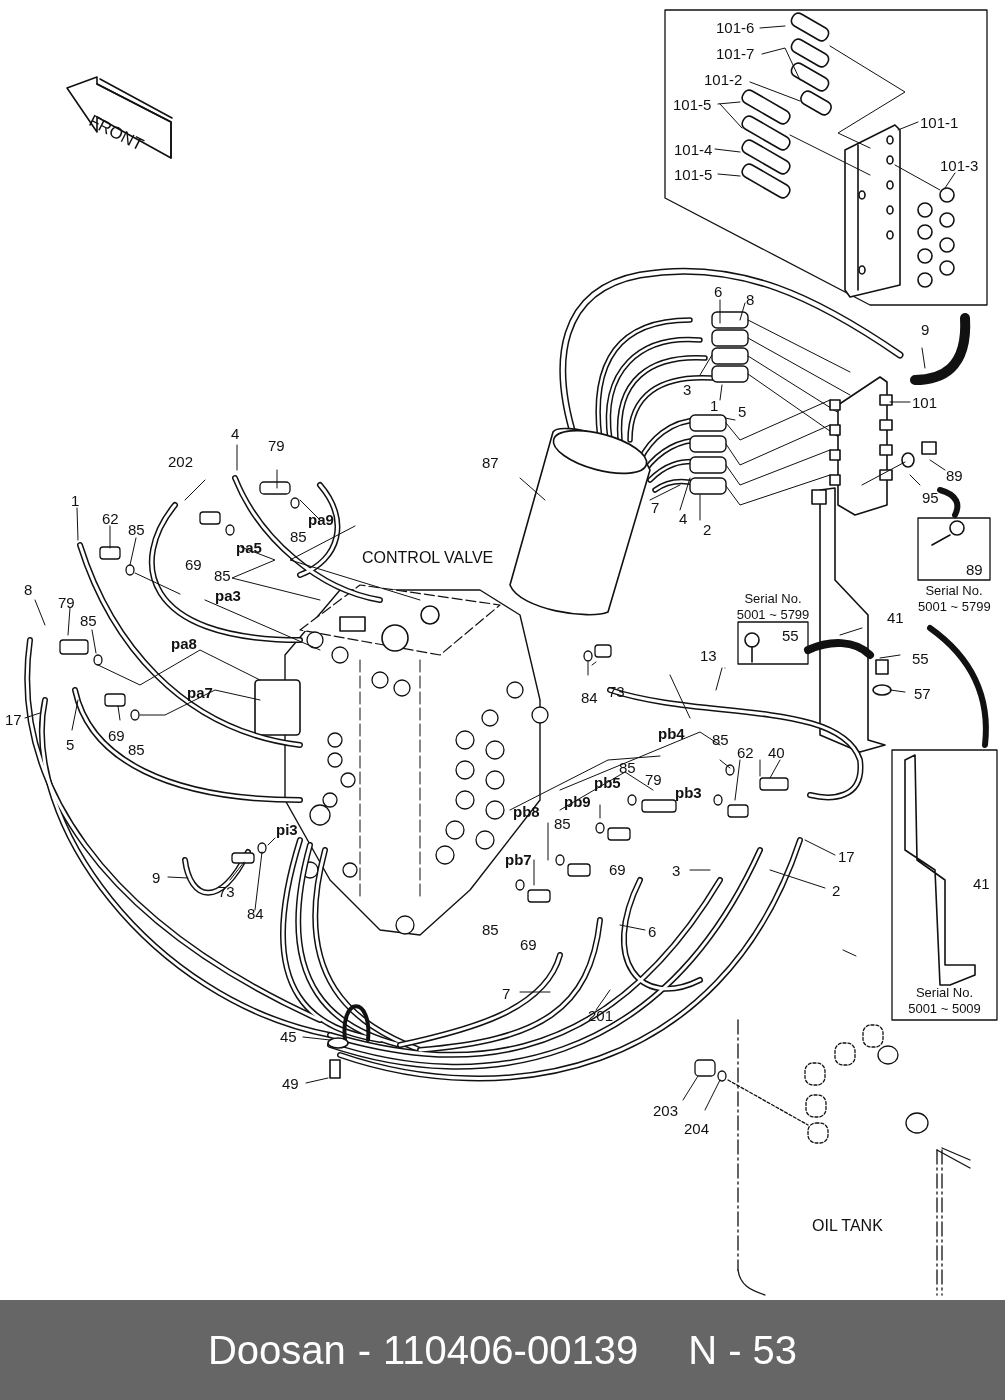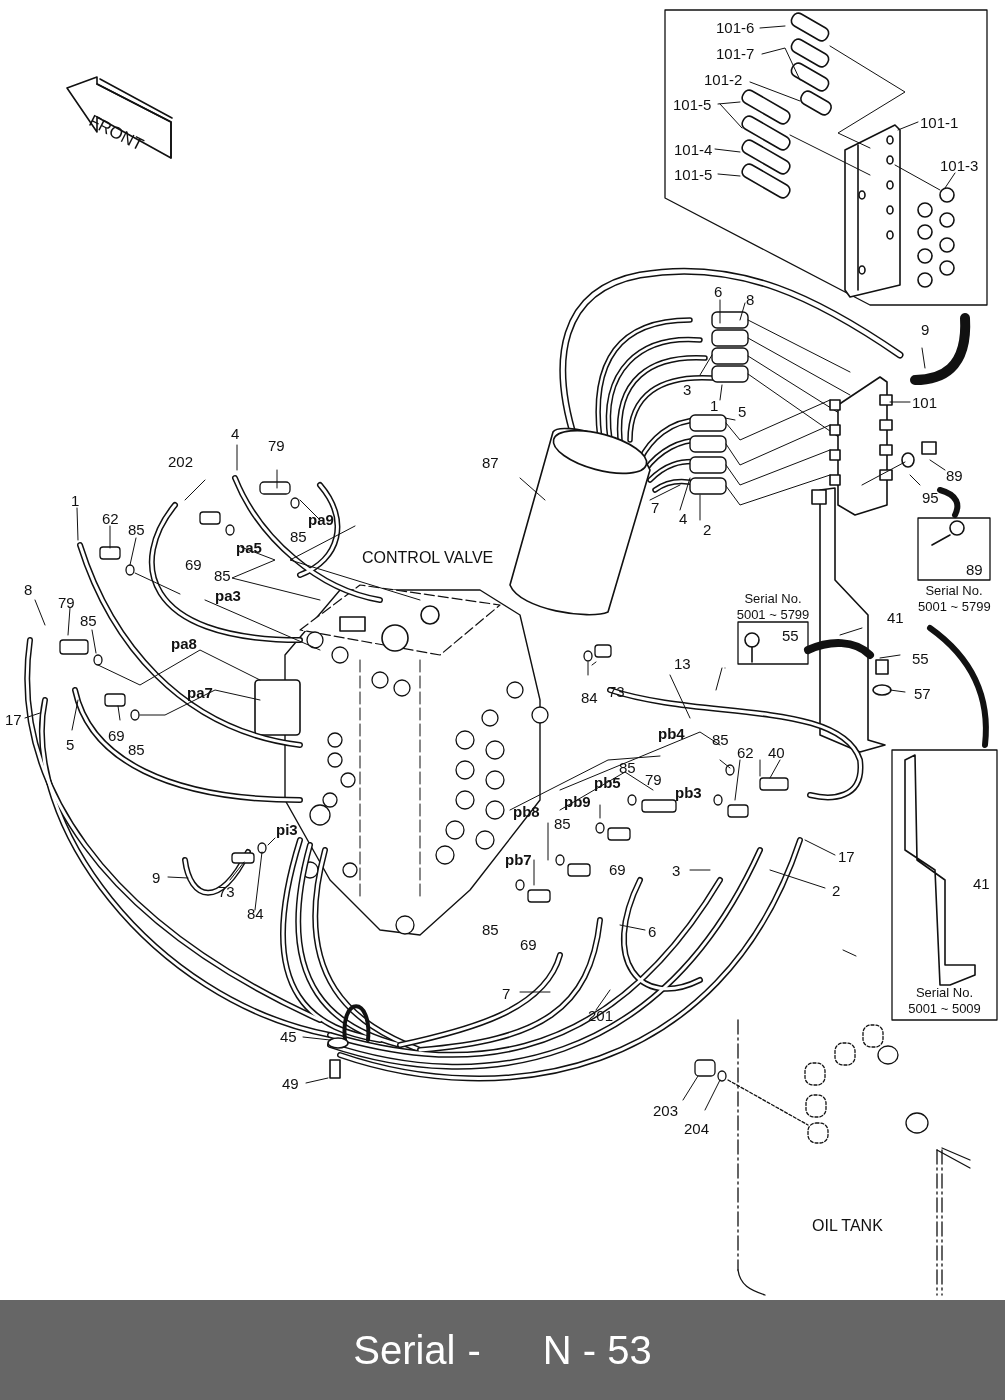--- a/index.html
+++ b/index.html
@@ -389,21 +389,21 @@
   <div class="lbl" style="left:679px;top:511px;">4</div>
   <div class="lbl" style="left:703px;top:522px;">2</div>
   <div class="lbl" style="left:921px;top:322px;">9</div>
   <div class="lbl" style="left:912px;top:395px;">101</div>
   <div class="lbl" style="left:946px;top:468px;">89</div>
   <div class="lbl" style="left:922px;top:490px;">95</div>
   <div class="lbl" style="left:482px;top:455px;">87</div>
   <div class="lbl" style="left:887px;top:610px;">41</div>
   <div class="lbl" style="left:912px;top:651px;">55</div>
   <div class="lbl" style="left:914px;top:686px;">57</div>
-  <div class="lbl" style="left:674px;top:648px;margin-top:8px;">13</div>
+  <div class="lbl" style="left:700px;top:648px;">13</div>
   <div class="lbl" style="left:581px;top:690px;">84</div>
   <div class="lbl" style="left:608px;top:684px;">73</div>
   <div class="lbl" style="left:231px;top:426px;">4</div>
   <div class="lbl" style="left:268px;top:438px;">79</div>
   <div class="lbl" style="left:168px;top:454px;">202</div>
   <div class="lbl" style="left:71px;top:493px;">1</div>
   <div class="lbl" style="left:102px;top:511px;">62</div>
   <div class="lbl" style="left:128px;top:522px;">85</div>
   <div class="lbl" style="left:185px;top:557px;">69</div>
   <div class="lbl" style="left:214px;top:568px;">85</div>
@@ -467,19 +467,20 @@
   </div>
 
   <div class="lbl" style="left:973px;top:876px;">41</div>
   <div class="caption" style="left:892px;top:985px;width:105px;">
     <div>Serial No.</div>
     <div>5001 ~ 5009</div>
   </div>
 </div>
 
 <div id="footer">
-  <span>Serial</span>
+  <span>Doosan</span>
   <span style="width:12px"></span>
   <span>-</span>
   <span style="width:12px"></span>
+  <span>110406-00139</span>
   <span class="gap"></span>
   <span>N - 53</span>
 </div>
 
 </body></html>

